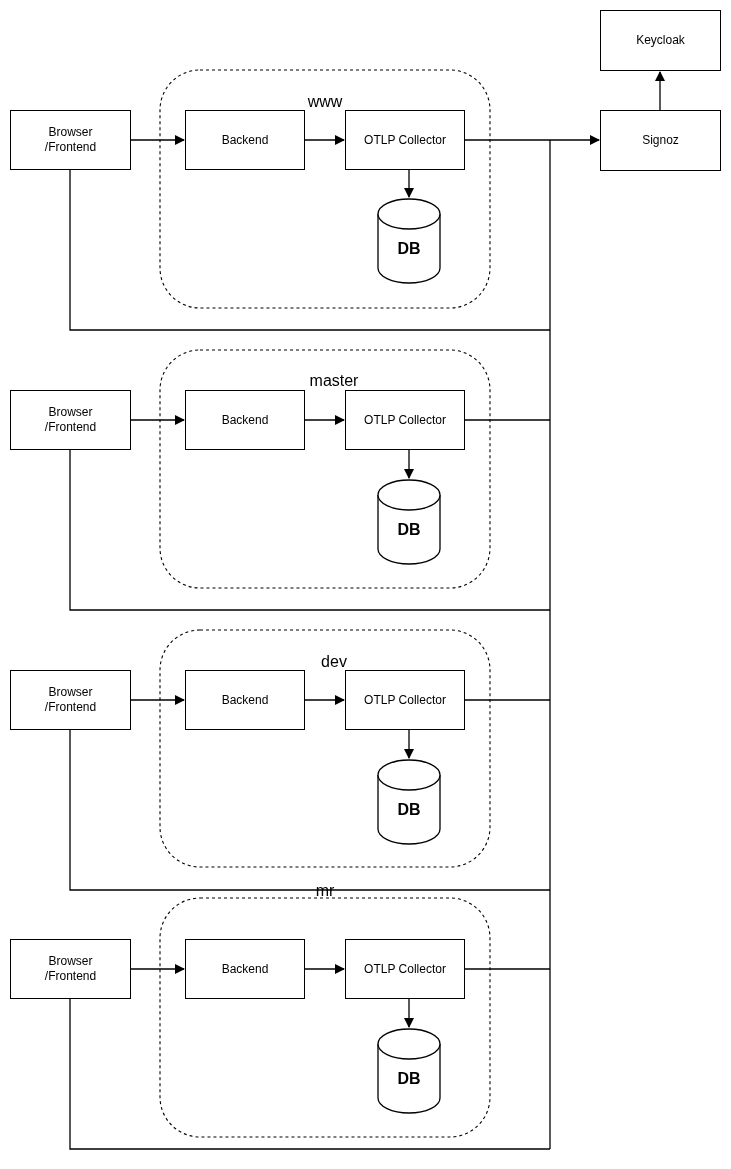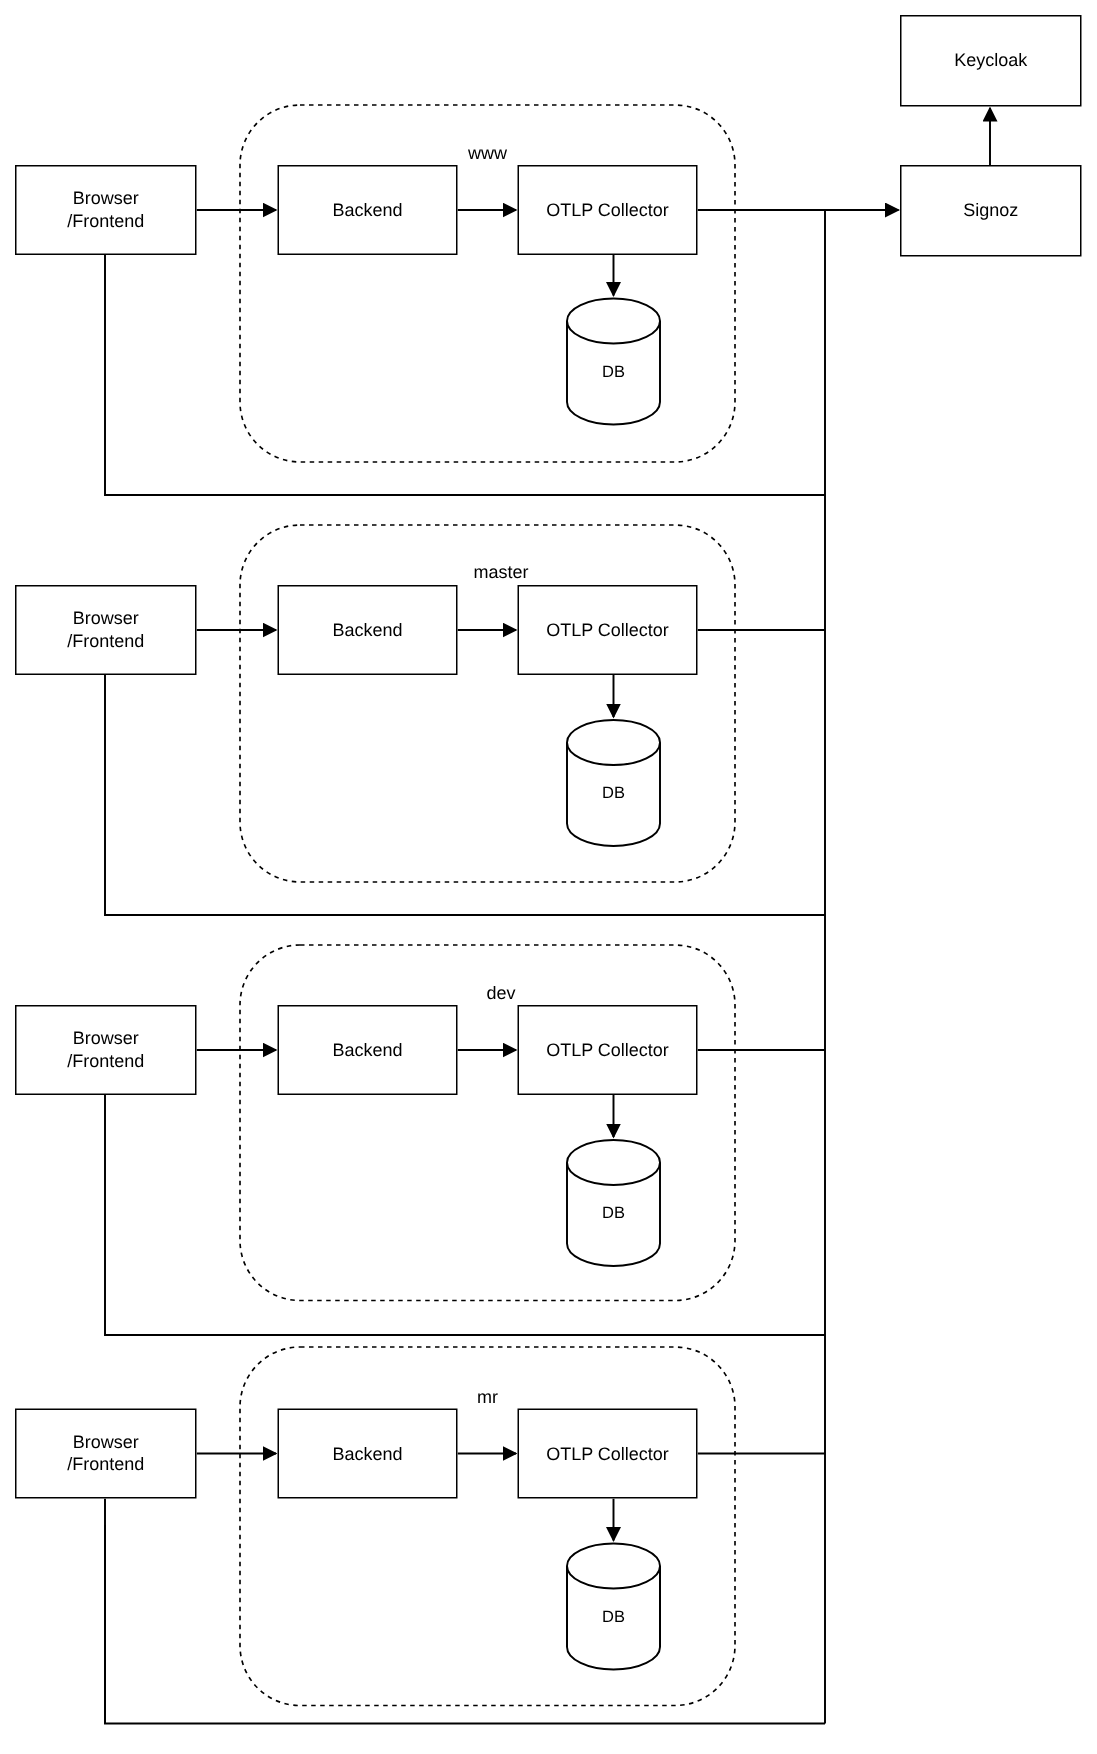--- a/index.html
+++ b/index.html
@@ -50,29 +50,30 @@
     justify-content: center;
     font-size: 12px;
     line-height: 15px;
     text-align: center;
     white-space: nowrap;
   }
   .env-label {
     position: absolute;
     width: 80px;
     text-align: center;
-    font-size: 12px;
+    font-size: 16px;
     line-height: 14px;
   }
   .db-label {
     position: absolute;
     width: 62px;
     text-align: center;
-    font-size: 11px;
+    font-size: 16px;
     line-height: 15px;
+    font-weight: bold;
   }
 </style>
 </head>
 <body>
 
 <div class="canvas">
 
   <svg class="wires" viewBox="0 0 731 1169">
     <defs>
       <marker id="arr" viewBox="0 0 10 10" refX="9" refY="5" markerWidth="10" markerHeight="10" orient="auto" markerUnits="userSpaceOnUse">
@@ -151,21 +152,21 @@
 
   <div class="env-label" style="left:294px;top:655px">dev</div>
   <div class="node" style="left:10px;top:670px;width:121px;height:60px">
     <span>Browser</span>
     <span>/Frontend</span>
   </div>
   <div class="node" style="left:185px;top:670px;width:120px;height:60px">Backend</div>
   <div class="node" style="left:345px;top:670px;width:120px;height:60px">OTLP Collector</div>
   <div class="db-label" style="left:378px;top:802px">DB</div>
 
-  <div class="env-label" style="left:285px;top:924px">mr</div>
+  <div class="env-label" style="left:285px;top:884px">mr</div>
   <div class="node" style="left:10px;top:939px;width:121px;height:60px">
     <span>Browser</span>
     <span>/Frontend</span>
   </div>
   <div class="node" style="left:185px;top:939px;width:120px;height:60px">Backend</div>
   <div class="node" style="left:345px;top:939px;width:120px;height:60px">OTLP Collector</div>
   <div class="db-label" style="left:378px;top:1071px">DB</div>
 
   <div class="node" style="left:600px;top:10px;width:121px;height:61px">Keycloak</div>
   <div class="node" style="left:600px;top:110px;width:121px;height:61px">Signoz</div>

